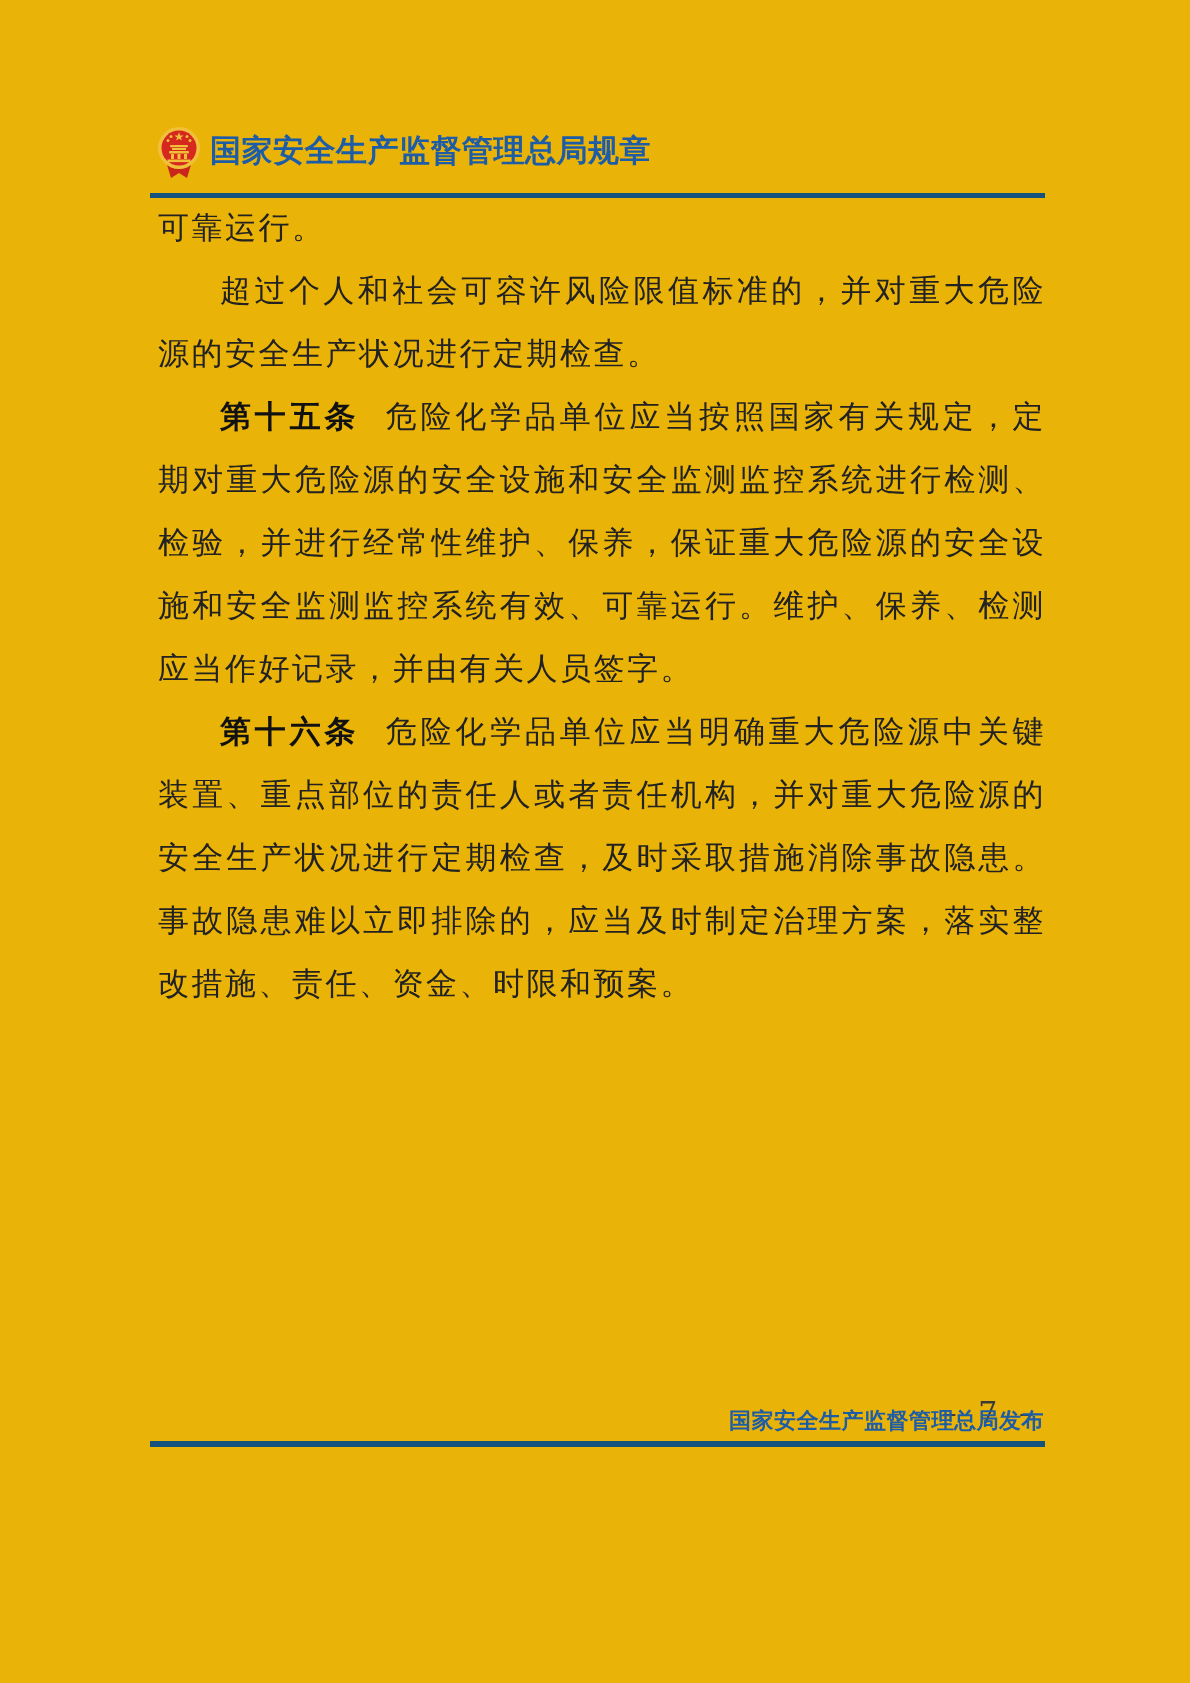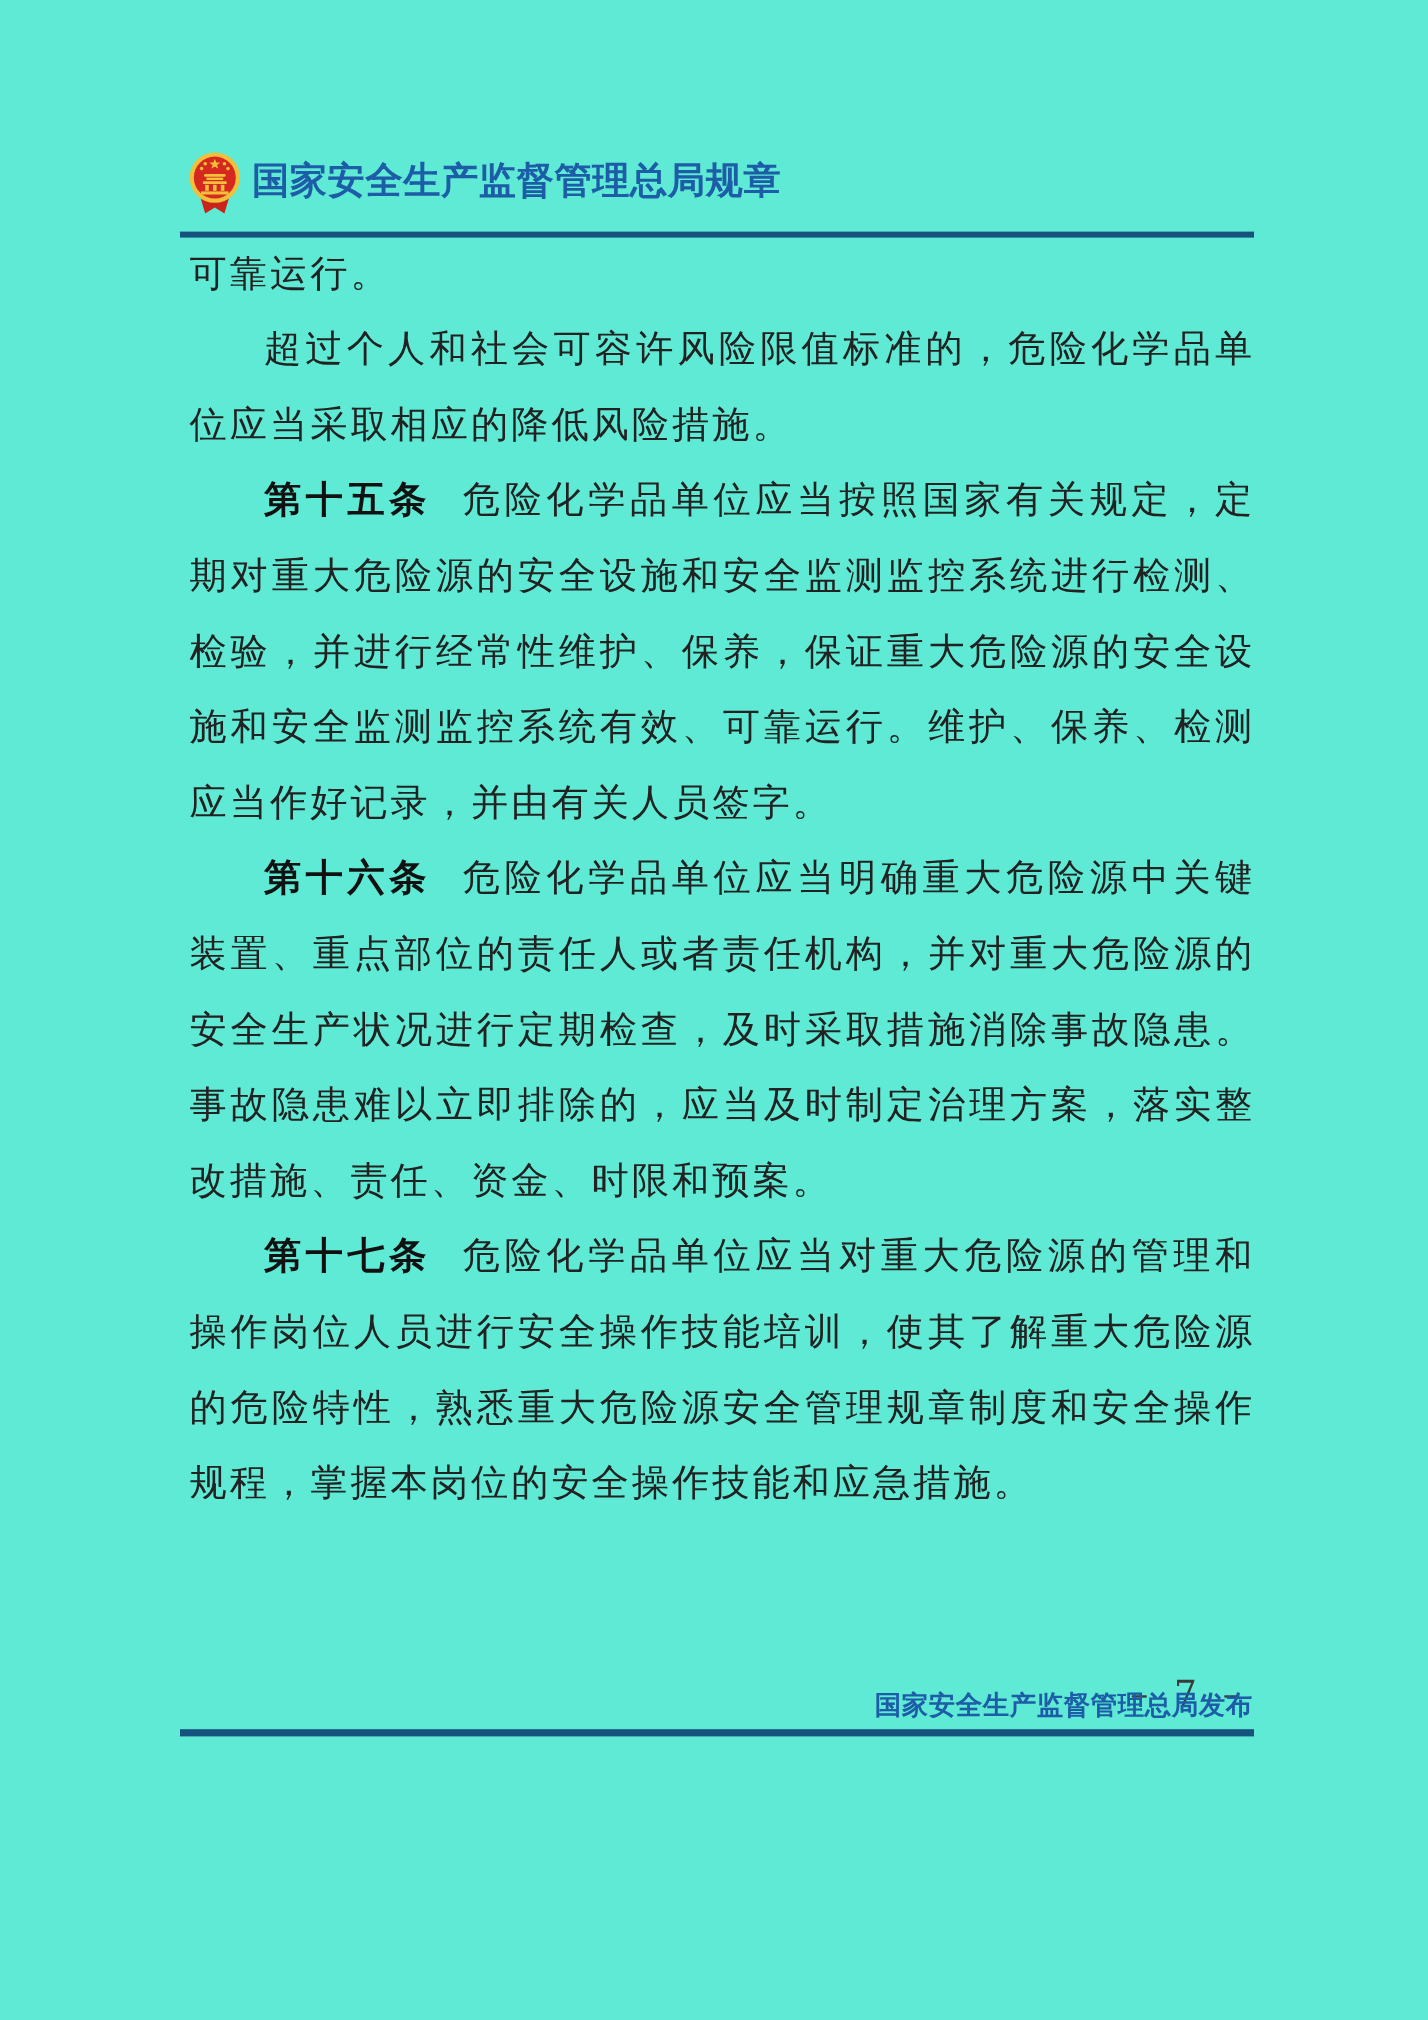--- a/index.html
+++ b/index.html
@@ -4,21 +4,21 @@
 <style>
   html,body{margin:0;padding:0;}
   body{
     width:1190px;height:1683px;
     background:#ffffff;
     position:relative;
     font-family:"Liberation Serif","DejaVu Serif",serif;
     color:#1f1f1f;
     overflow:hidden;
   }
-  .page{position:absolute;inset:0;width:1190px;height:1683px;background:#5eead4;}
+  .page{position:absolute;inset:0;width:1190px;height:1683px;background:#eab308;}
 
   
   .header-emblem{
     position:absolute;left:157px;top:126px;width:44px;height:54px;
   }
   .header-title{
     position:absolute;left:210px;top:131px;
     font-family:"Liberation Sans","DejaVu Sans",sans-serif;
     font-weight:bold;font-size:31px;line-height:40px;
     color:#1d5ca6;letter-spacing:0.5px;white-space:nowrap;
@@ -92,23 +92,22 @@
       <rect x="20.5" y="28" width="3" height="5" fill="#f2bf3a"></rect>
       <rect x="27" y="28" width="3" height="5" fill="#f2bf3a"></rect>
       <rect x="10.5" y="33.5" width="23" height="2.6" fill="#f2bf3a"></rect>
     </svg>
   </div>
   <div class="header-title">国家安全生产监督管理总局规章</div>
   <div class="header-rule"></div>
 
   <div class="doc-body">
       <p><span>可靠运行。</span></p>
-      <p class="indent"><span>超过个人和社会可容许风险限值标准的，危险化学品单位应当采取相应的降低风险措施。</span></p>
+      <p class="indent"><span>超过个人和社会可容许风险限值标准的，并对重大危险源的安全生产状况进行定期检查。</span></p>
       <p class="indent"><span class="article-no">第十五条</span><span>危险化学品单位应当按照国家有关规定，定期对重大危险源的安全设施和安全监测监控系统进行检测、检验，并进行经常性维护、保养，保证重大危险源的安全设施和安全监测监控系统有效、可靠运行。维护、保养、检测应当作好记录，并由有关人员签字。</span></p>
       <p class="indent"><span class="article-no">第十六条</span><span>危险化学品单位应当明确重大危险源中关键装置、重点部位的责任人或者责任机构，并对重大危险源的安全生产状况进行定期检查，及时采取措施消除事故隐患。事故隐患难以立即排除的，应当及时制定治理方案，落实整改措施、责任、资金、时限和预案。</span></p>
-      <p class="indent"><span class="article-no">第十七条</span><span>危险化学品单位应当对重大危险源的管理和操作岗位人员进行安全操作技能培训，使其了解重大危险源的危险特性，熟悉重大危险源安全管理规章制度和安全操作规程，掌握本岗位的安全操作技能和应急措施。</span></p>
     </div>
 
   <div class="page-number">– 7 –</div>
   <div class="footer-rule"></div>
   <div class="footer-publisher">国家安全生产监督管理总局发布</div>
 
 </div>
 
 </body></html>

